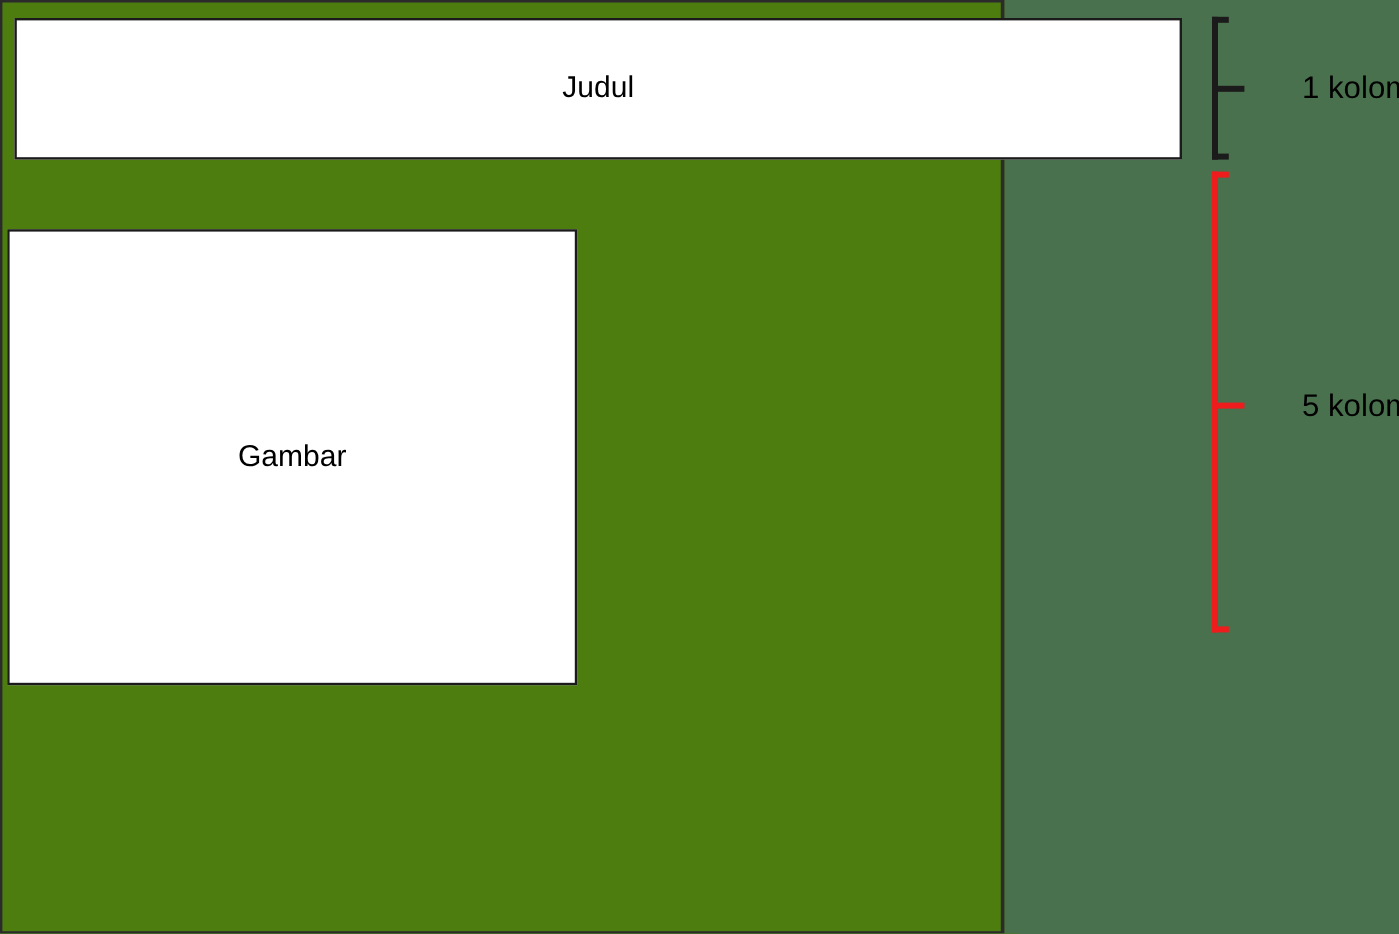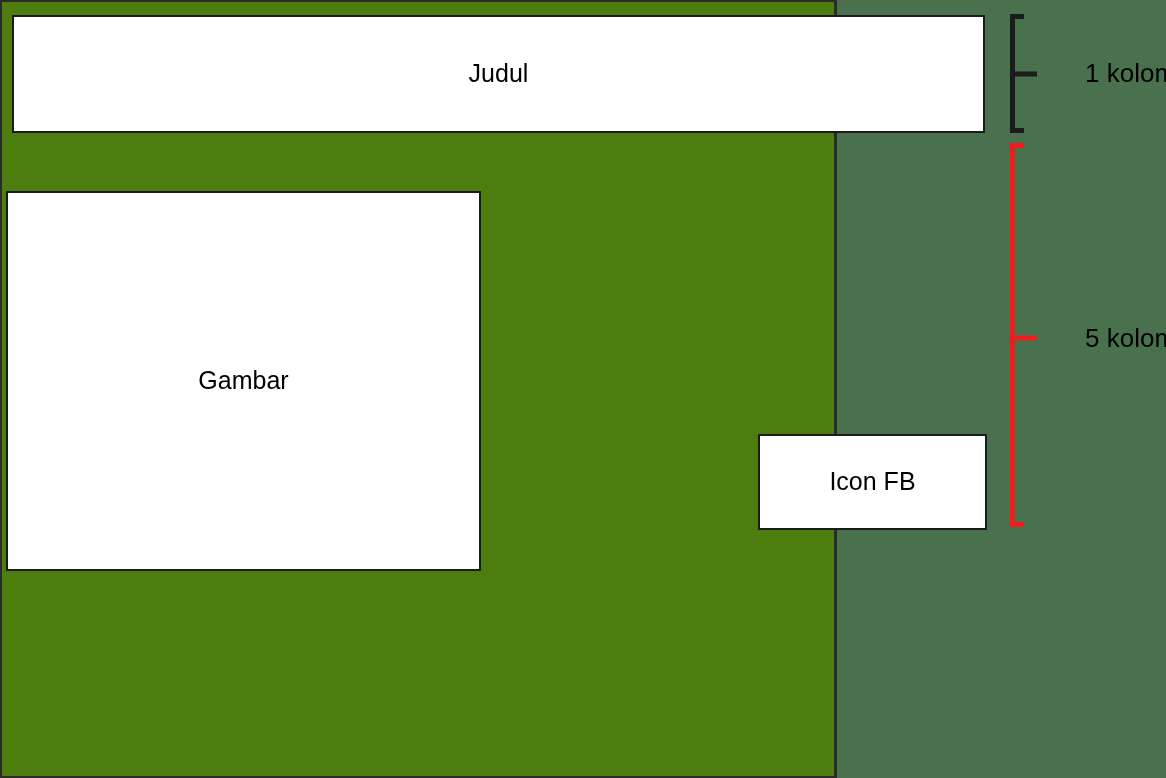--- a/index.html
+++ b/index.html
@@ -125,23 +125,20 @@
     <span>Judul</span>
   </div>
 
   <div class="wbox" id="box-gambar">
     <span>Gambar</span>
   </div>
 
 
 
 
-  <div class="wbox" id="box-icon-fb">
-    <span>Icon FB</span>
-  </div>
 
 </div>
 
 <div class="annotation">
 
   <div class="bracket" id="bracket-1kolom">
     <div class="spine"></div>
     <div class="cap top"></div>
     <div class="cap bottom"></div>
     <div class="tick"></div>

